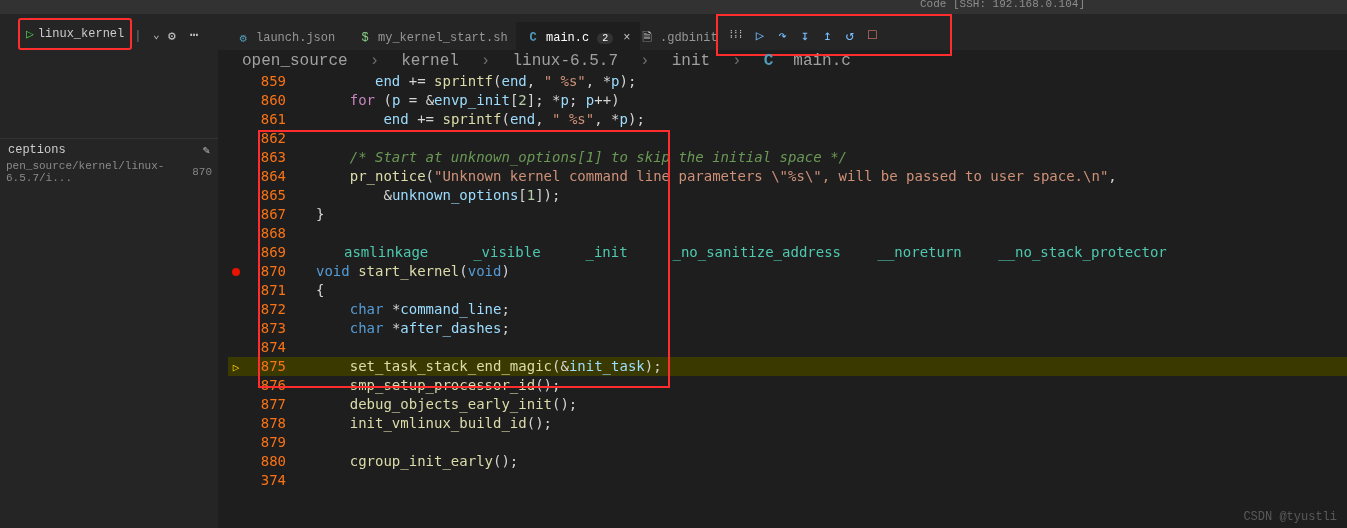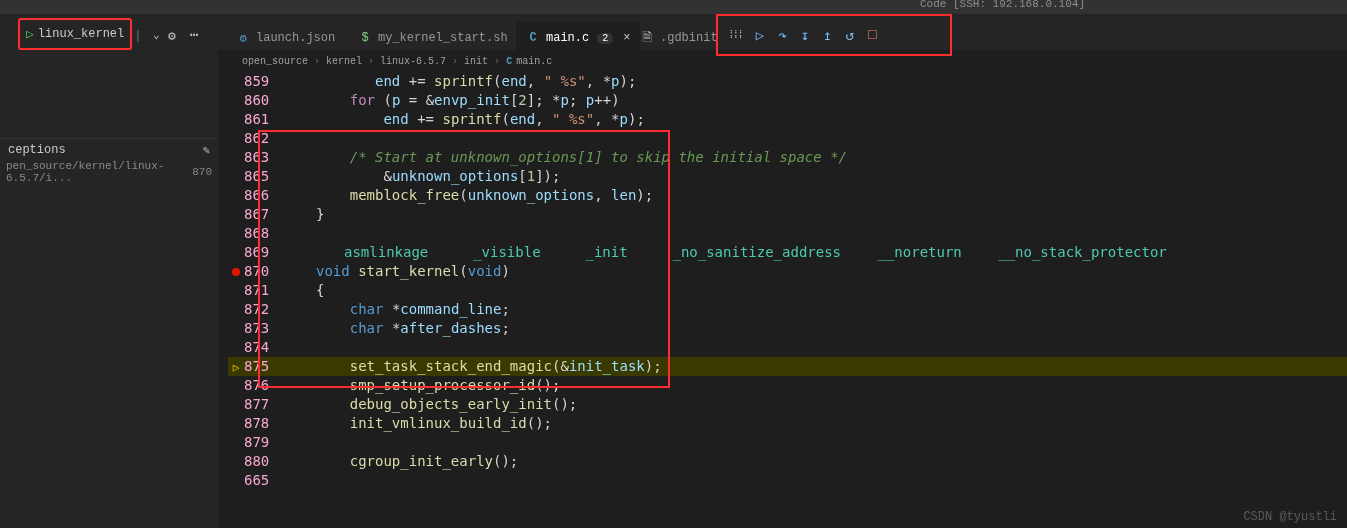--- a/index.html
+++ b/index.html
@@ -31,29 +31,29 @@
   .dbg-ico.stop{color:#f48771;}
   .dbg-ico.grip{color:#c5c5c5;font-size:11px;letter-spacing:-2px;}
   
   .leftpanel{position:absolute;top:50px;left:0;width:218px;bottom:0;background:#252526;}
   .lp-row{height:22px;display:flex;align-items:center;padding:0 8px;color:#cccccc;font-size:12px;}
   .lp-row.exc{border-top:1px solid #333;}
   .lp-row .pen{margin-left:auto;color:#c5c5c5;}
   .lp-file{font-size:11px;color:#8a8a8a;display:flex;align-items:center;padding:0 6px;height:22px;}
   .lp-file .ln{margin-left:auto;color:#858585;}
   
-  .crumbs{position:absolute;top:50px;left:228px;right:0;height:22px;display:flex;align-items:center;padding-left:14px;color:#a0a0a0;font-size:10px;gap:4px;}
+  .crumbs{position:absolute;top:50px;left:228px;right:0;height:22px;display:flex;align-items:center;padding-left:14px;color:#a0a0a0;font-size:16px;gap:20px;}
   .crumbs .sep2{color:#6e6e6e;margin:0 2px;}
   
   .editor{position:absolute;top:72px;left:228px;right:0;bottom:0;line-height:19px;font-size:14px;font-family:Consolas,monospace;}
   .line{display:flex;height:19px;align-items:center;white-space:pre;}
   .gut0{width:16px;text-align:center;}
   .bp{width:8px;height:8px;border-radius:50%;background:#e51400;margin:auto;}
   .arr{color:#ffcc00;font-size:11px;}
-  .lnum{width:42px;color:#f9a8d4;padding-right:14px;}
+  .lnum{width:42px;text-align:right;color:#f97316;padding-right:14px;}
   .gut2{width:16px;color:#858585;}
   .code{flex:1;}
   
   .kw{color:#569cd6;}
   .kw2{color:#c586c0;}
   .fn{color:#dcdcaa;}
   .str{color:#ce9178;}
   .num{color:#b5cea8;}
   .cm{color:#6a9955;font-style:italic;}
   .var{color:#9cdcfe;text-align:center;}
@@ -137,32 +137,32 @@
   <span>main.c</span>
 </div>
 
 <div class="editor" id="editor">
   <div class="code-redbox"></div>
 <div class="line"><div class="gut0"></div><div class="lnum">859</div><div class="gut2"></div><div class="code">       <span class="var">end</span> <span class="op">+=</span> <span class="fn">sprintf</span>(<span class="var">end</span>, <span class="str">" %s"</span>, <span class="op">*</span><span class="var">p</span>);</div></div>
     <div class="line"><div class="gut0"></div><div class="lnum">860</div><div class="gut2"></div><div class="code">    <span class="kw2">for</span> (<span class="var">p</span> <span class="op">=</span> <span class="op">&amp;</span><span class="var">envp_init</span>[<span class="num">2</span>]; <span class="op">*</span><span class="var">p</span>; <span class="var">p</span><span class="op">++</span>)</div></div>
     <div class="line"><div class="gut0"></div><div class="lnum">861</div><div class="gut2"></div><div class="code">        <span class="var">end</span> <span class="op">+=</span> <span class="fn">sprintf</span>(<span class="var">end</span>, <span class="str">" %s"</span>, <span class="op">*</span><span class="var">p</span>);</div></div>
     <div class="line"><div class="gut0"></div><div class="lnum">862</div><div class="gut2"></div><div class="code"></div></div>
     <div class="line"><div class="gut0"></div><div class="lnum">863</div><div class="gut2"></div><div class="code">    <span class="cm">/* Start at unknown_options[1] to skip the initial space */</span></div></div>
+    <div class="line"><div class="gut0"></div><div class="lnum">864</div><div class="gut2"></div><div class="code">    <span class="fn">pr_notice</span>(<span class="str">"Unknown kernel command line parameters \"%s\", will be passed to user space.\n"</span>,</div></div>
     <div class="line"><div class="gut0"></div><div class="lnum">865</div><div class="gut2"></div><div class="code">        <span class="op">&amp;</span><span class="var">unknown_options</span>[<span class="num">1</span>]);</div></div>
-    <div class="line"><div class="gut0"></div><div class="lnum">866</div><div class="gut2"></div><div class="code">    <span class="fn">memblock_free</span>(<span class="var">unknown_options</span>, <span class="var">len</span>);</div></div>
     <div class="line"><div class="gut0"></div><div class="lnum">867</div><div class="gut2"></div><div class="code">}</div></div>
     <div class="line"><div class="gut0"></div><div class="lnum">868</div><div class="gut2"></div><div class="code"></div></div>
     <div class="line"><div class="gut0"></div><div class="lnum">869</div><div class="gut2"></div><div class="code"><span class="mac">asmlinkage</span>  <span class="mac">_visible</span>  <span class="mac">_init</span>  <span class="mac">_no_sanitize_address</span> <span class="mac">__noreturn</span> <span class="mac">__no_stack_protector</span></div></div>
     <div class="line"><div class="gut0"><div class="bp"></div></div><div class="lnum">870</div><div class="gut2"></div><div class="code"><span class="kw">void</span> <span class="fn">start_kernel</span>(<span class="kw">void</span>)</div></div>
     <div class="line"><div class="gut0"></div><div class="lnum">871</div><div class="gut2"></div><div class="code"><span class="op">{</span></div></div>
     <div class="line"><div class="gut0"></div><div class="lnum">872</div><div class="gut2"></div><div class="code">    <span class="kw">char</span> <span class="op">*</span><span class="var">command_line</span>;</div></div>
     <div class="line"><div class="gut0"></div><div class="lnum">873</div><div class="gut2"></div><div class="code">    <span class="kw">char</span> <span class="op">*</span><span class="var">after_dashes</span>;</div></div>
     <div class="line"><div class="gut0"></div><div class="lnum">874</div><div class="gut2"></div><div class="code"></div></div>
     <div class="line cur-line"><div class="gut0"><span class="arr">▷</span></div><div class="lnum">875</div><div class="gut2"></div><div class="code">    <span class="fn">set_task_stack_end_magic</span>(<span class="op">&amp;</span><span class="var">init_task</span>);</div></div>
     <div class="line"><div class="gut0"></div><div class="lnum">876</div><div class="gut2"></div><div class="code">    <span class="fn">smp_setup_processor_id</span>();</div></div>
     <div class="line"><div class="gut0"></div><div class="lnum">877</div><div class="gut2"></div><div class="code">    <span class="fn">debug_objects_early_init</span>();</div></div>
     <div class="line"><div class="gut0"></div><div class="lnum">878</div><div class="gut2"></div><div class="code">    <span class="fn">init_vmlinux_build_id</span>();</div></div>
     <div class="line"><div class="gut0"></div><div class="lnum">879</div><div class="gut2"></div><div class="code"></div></div>
     <div class="line"><div class="gut0"></div><div class="lnum">880</div><div class="gut2"></div><div class="code">    <span class="fn">cgroup_init_early</span>();</div></div>
-    <div class="line"><div class="gut0"></div><div class="lnum">665</div><div class="gut2"></div><div class="code"></div></div>
+    <div class="line"><div class="gut0"></div><div class="lnum">374</div><div class="gut2"></div><div class="code"></div></div>
   </div>
 
 <div class="wm">CSDN @tyustli</div>
 
 </body></html>

